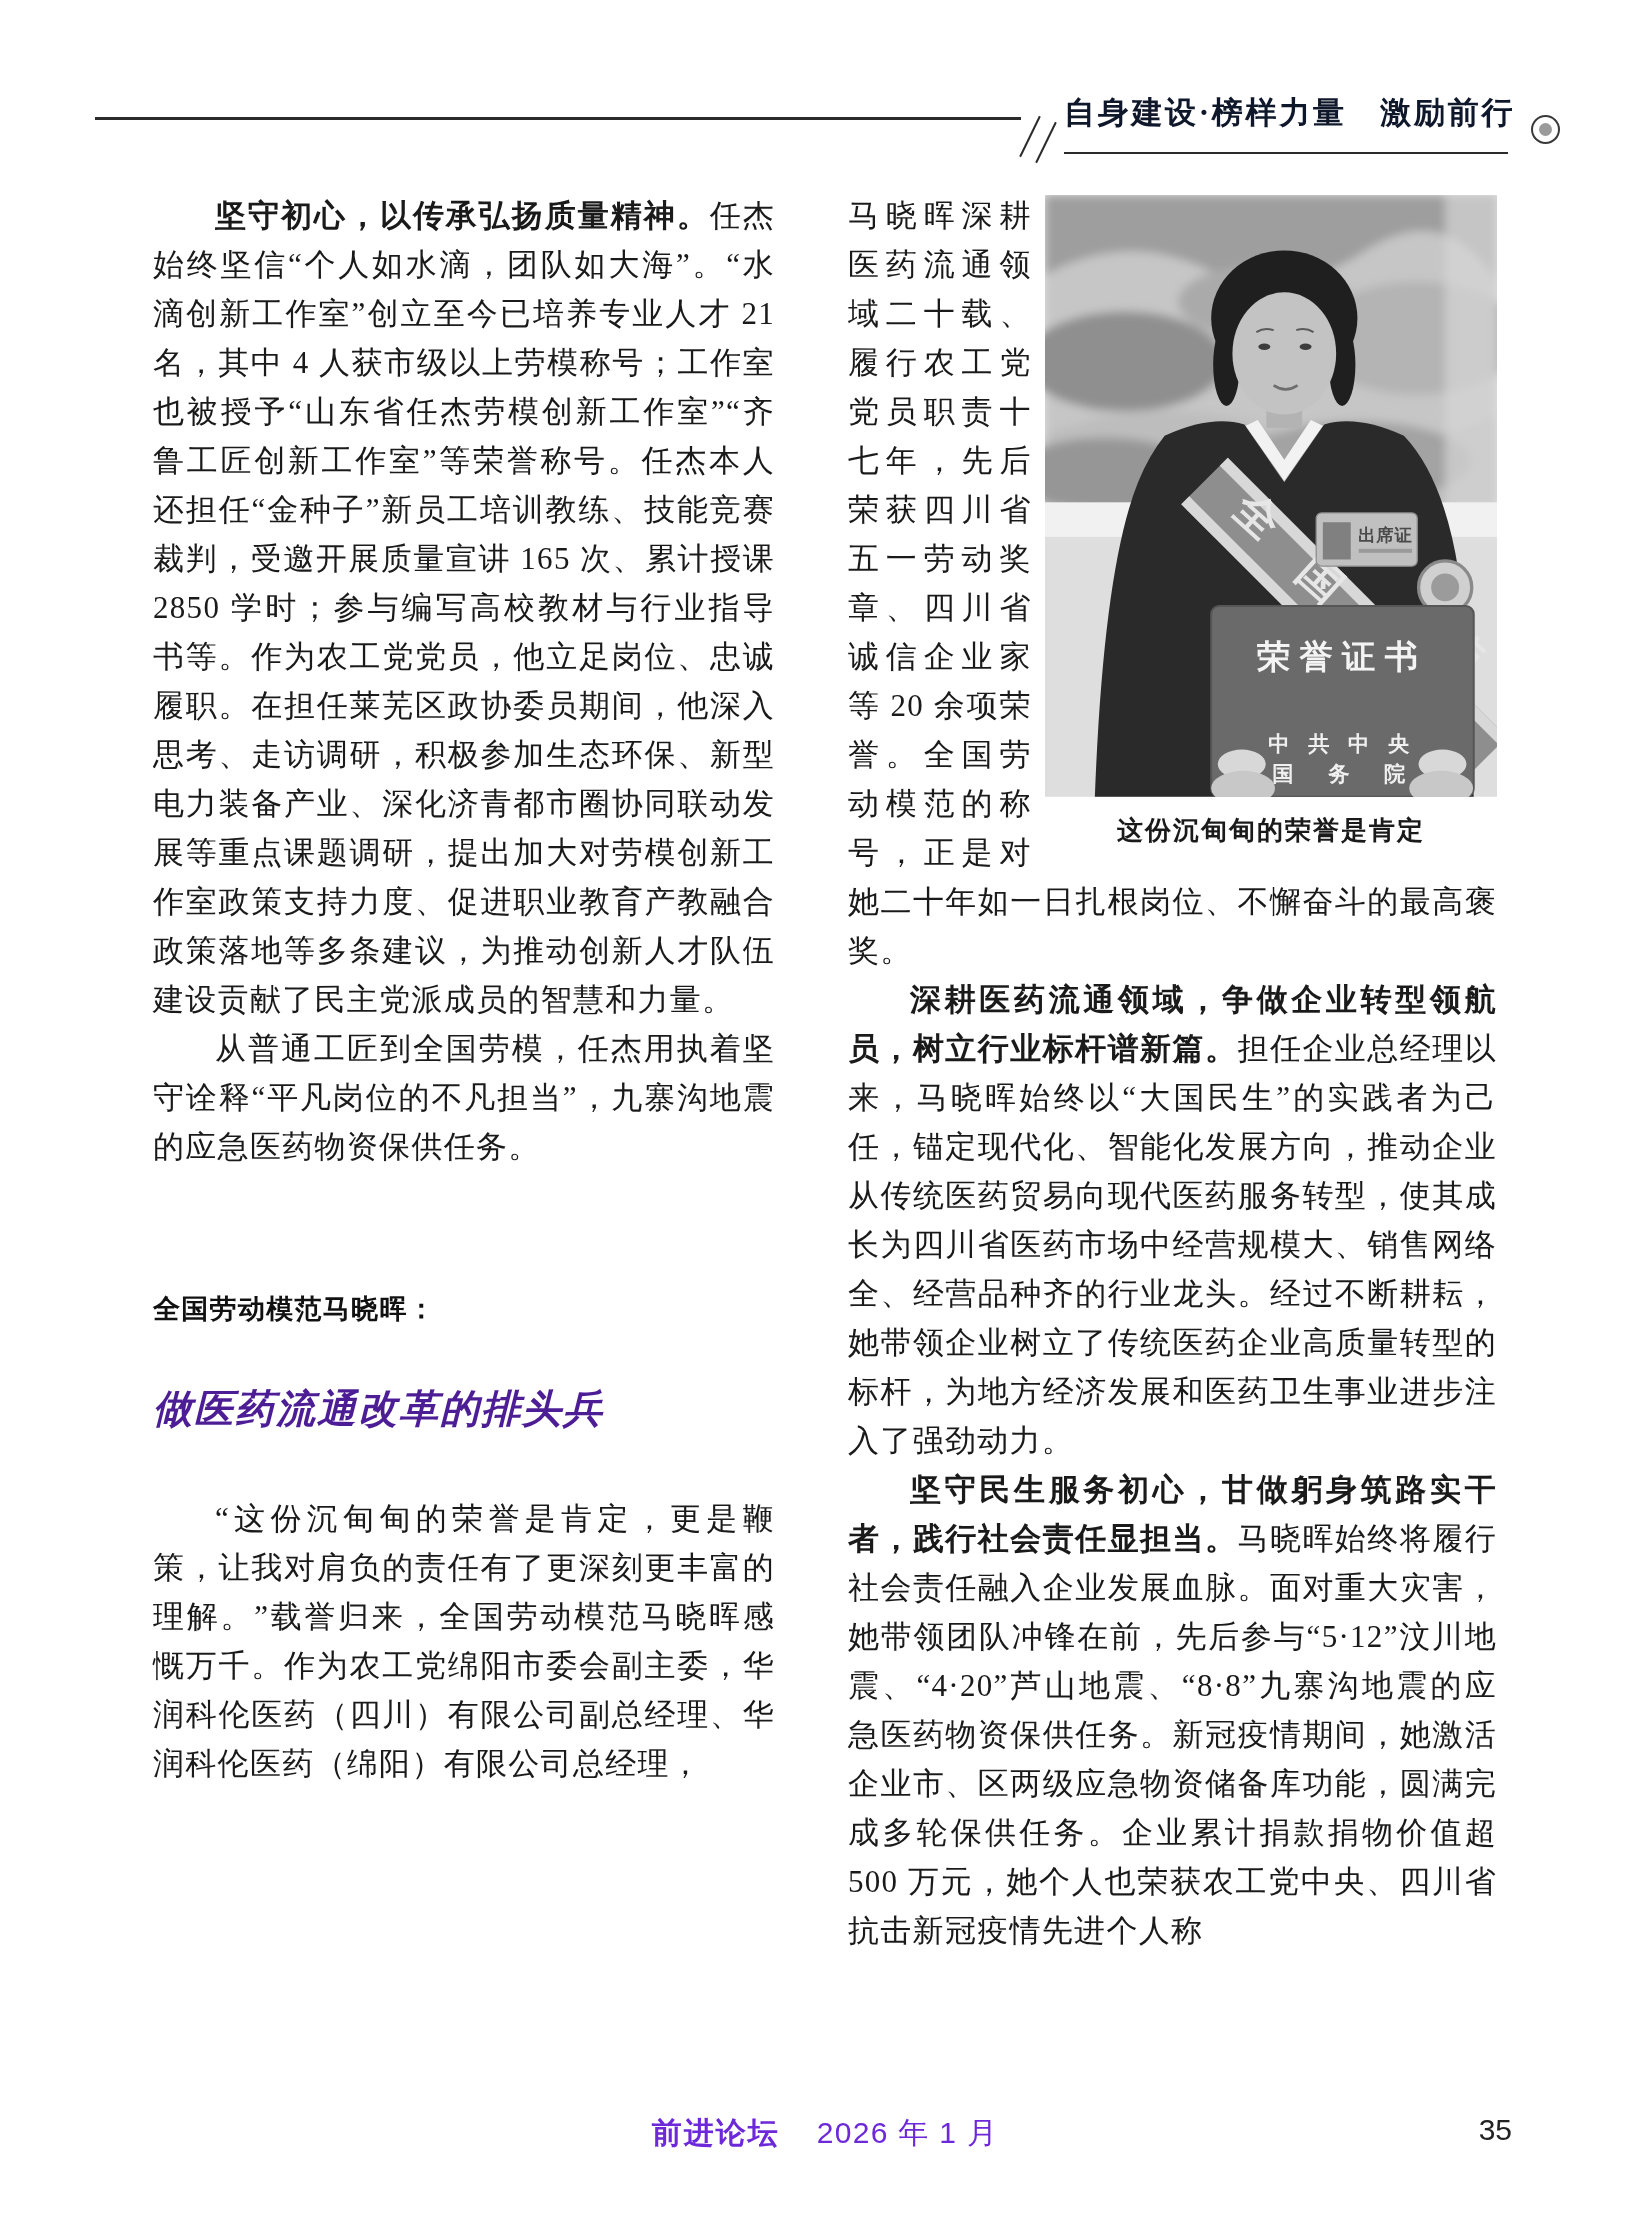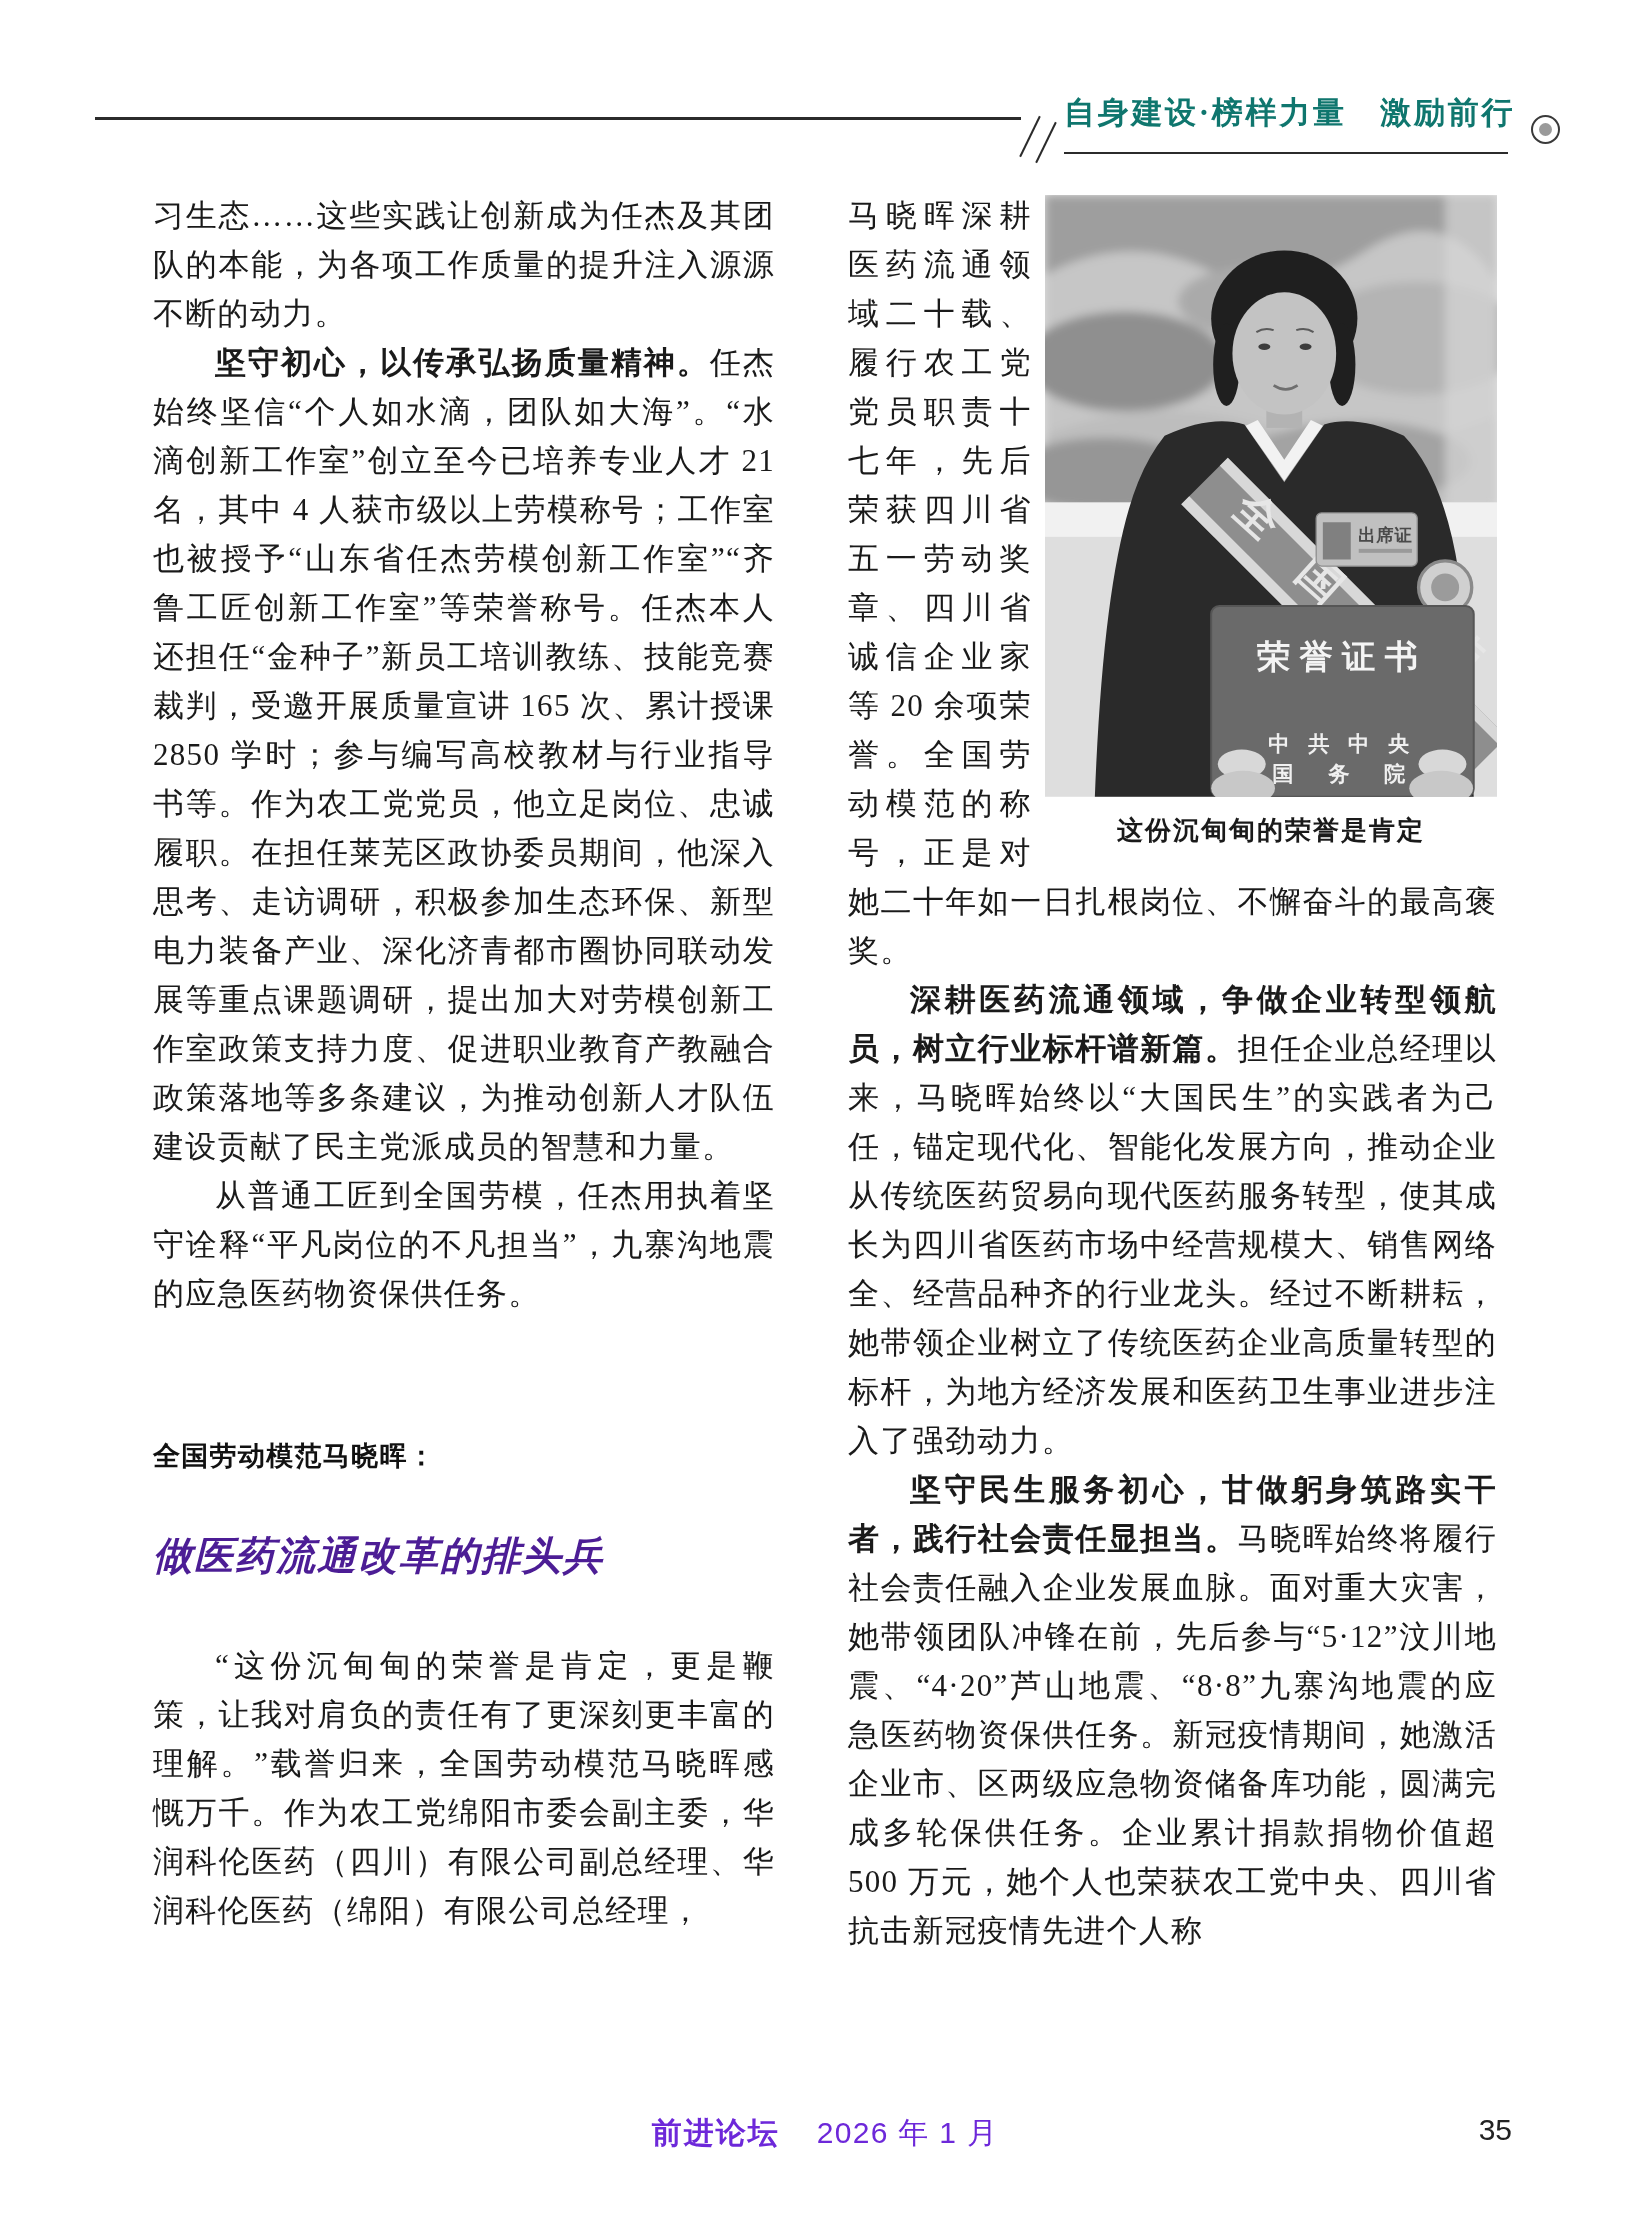--- a/index.html
+++ b/index.html
@@ -22,21 +22,21 @@
   }
   .hdr-slash.s1{left:1029px;top:114px;}
   .hdr-slash.s2{left:1045px;top:120px;}
   .hdr-rule-right{
     position:absolute;left:1064px;top:152px;width:444px;height:2px;background:#2b2b2b;
   }
   .hdr-text{
     position:absolute;left:1064px;top:92px;width:444px;
     font-weight:700;font-size:31px;letter-spacing:2.7px;
     font-family:"Liberation Serif","DejaVu Serif",serif;
-    color:#0f766e;white-space:nowrap;
+    color:#0f172a;white-space:nowrap;
   }
   .hdr-dot{
     position:absolute;left:1531px;top:115px;width:29px;height:29px;
     border:2px solid #3a3a3a;border-radius:50%;
     box-sizing:border-box;
   }
   .hdr-dot::after{
     content:"";position:absolute;left:6px;top:6px;width:13.3px;height:13.3px;
     border-radius:50%;background:#9a9a9a;
   }
@@ -101,21 +101,20 @@
   <div class="hdr-rule-left"></div>
   <div class="hdr-slash s1"></div>
   <div class="hdr-slash s2"></div>
   <div class="hdr-rule-right"></div>
   <div class="hdr-text">自身建设·榜样力量　激励前行</div>
   <div class="hdr-dot"></div>
 
   <main class="columns">
 
     <section class="col left">
-      <p class="noindent">习生态……这些实践让创新成为任杰及其团队的本能，为各项工作质量的提升注入源源不断的动力。</p>
       <p><strong>坚守初心，以传承弘扬质量精神。</strong><span>任杰始终坚信“个人如水滴，团队如大海”。“水滴创新工作室”创立至今已培养专业人才 21 名，其中 4 人获市级以上劳模称号；工作室也被授予“山东省任杰劳模创新工作室”“齐鲁工匠创新工作室”等荣誉称号。任杰本人还担任“金种子”新员工培训教练、技能竞赛裁判，受邀开展质量宣讲 165 次、累计授课 2850 学时；参与编写高校教材与行业指导书等。作为农工党党员，他立足岗位、忠诚履职。在担任莱芜区政协委员期间，他深入思考、走访调研，积极参加生态环保、新型电力装备产业、深化济青都市圈协同联动发展等重点课题调研，提出加大对劳模创新工作室政策支持力度、促进职业教育产教融合政策落地等多条建议，为推动创新人才队伍建设贡献了民主党派成员的智慧和力量。</span></p>
       <p>从普通工匠到全国劳模，任杰用执着坚守诠释“平凡岗位的不凡担当”，九寨沟地震的应急医药物资保供任务。</p>
       <h3 class="kicker">全国劳动模范马晓晖：</h3>
       <h2 class="big-title">做医药流通改革的排头兵</h2>
       <p class="after-title">“这份沉甸甸的荣誉是肯定，更是鞭策，让我对肩负的责任有了更深刻更丰富的理解。”载誉归来，全国劳动模范马晓晖感慨万千。作为农工党绵阳市委会副主委，华润科伦医药（四川）有限公司副总经理、华润科伦医药（绵阳）有限公司总经理，</p>
     </section>
 
     <section class="col right">
 
       <figure class="photo">

